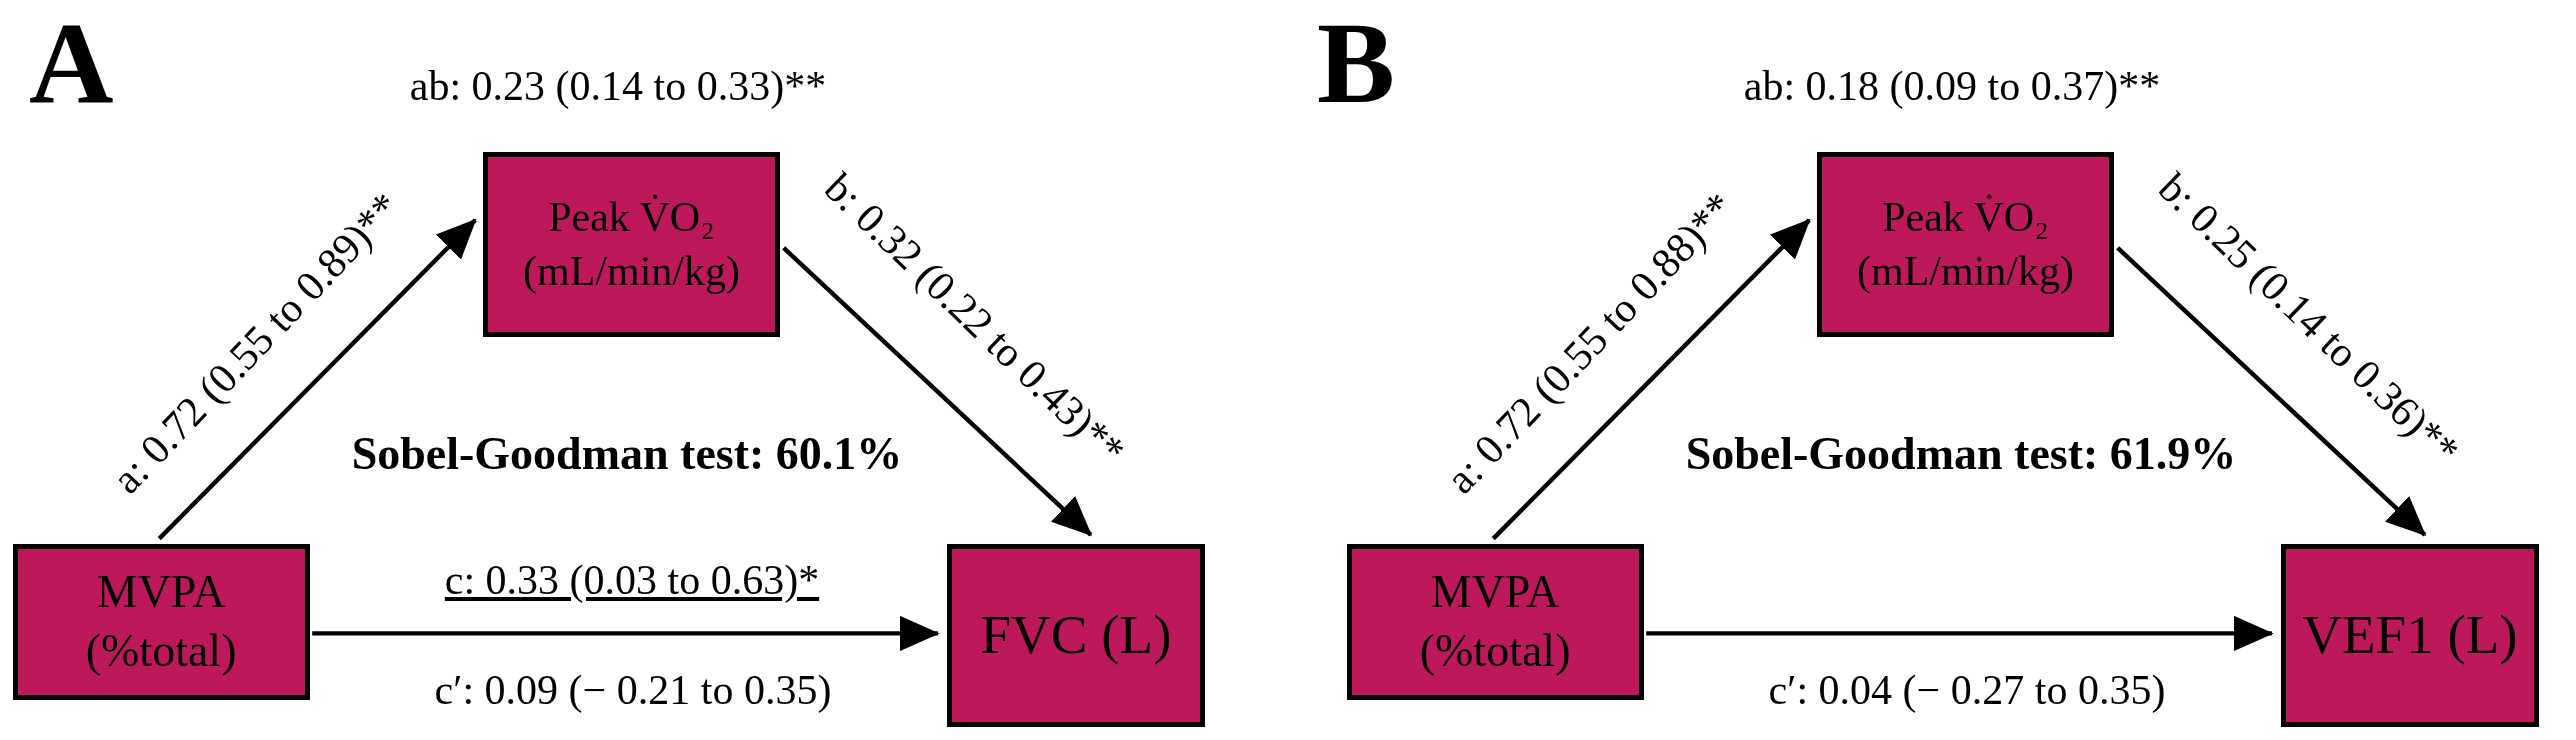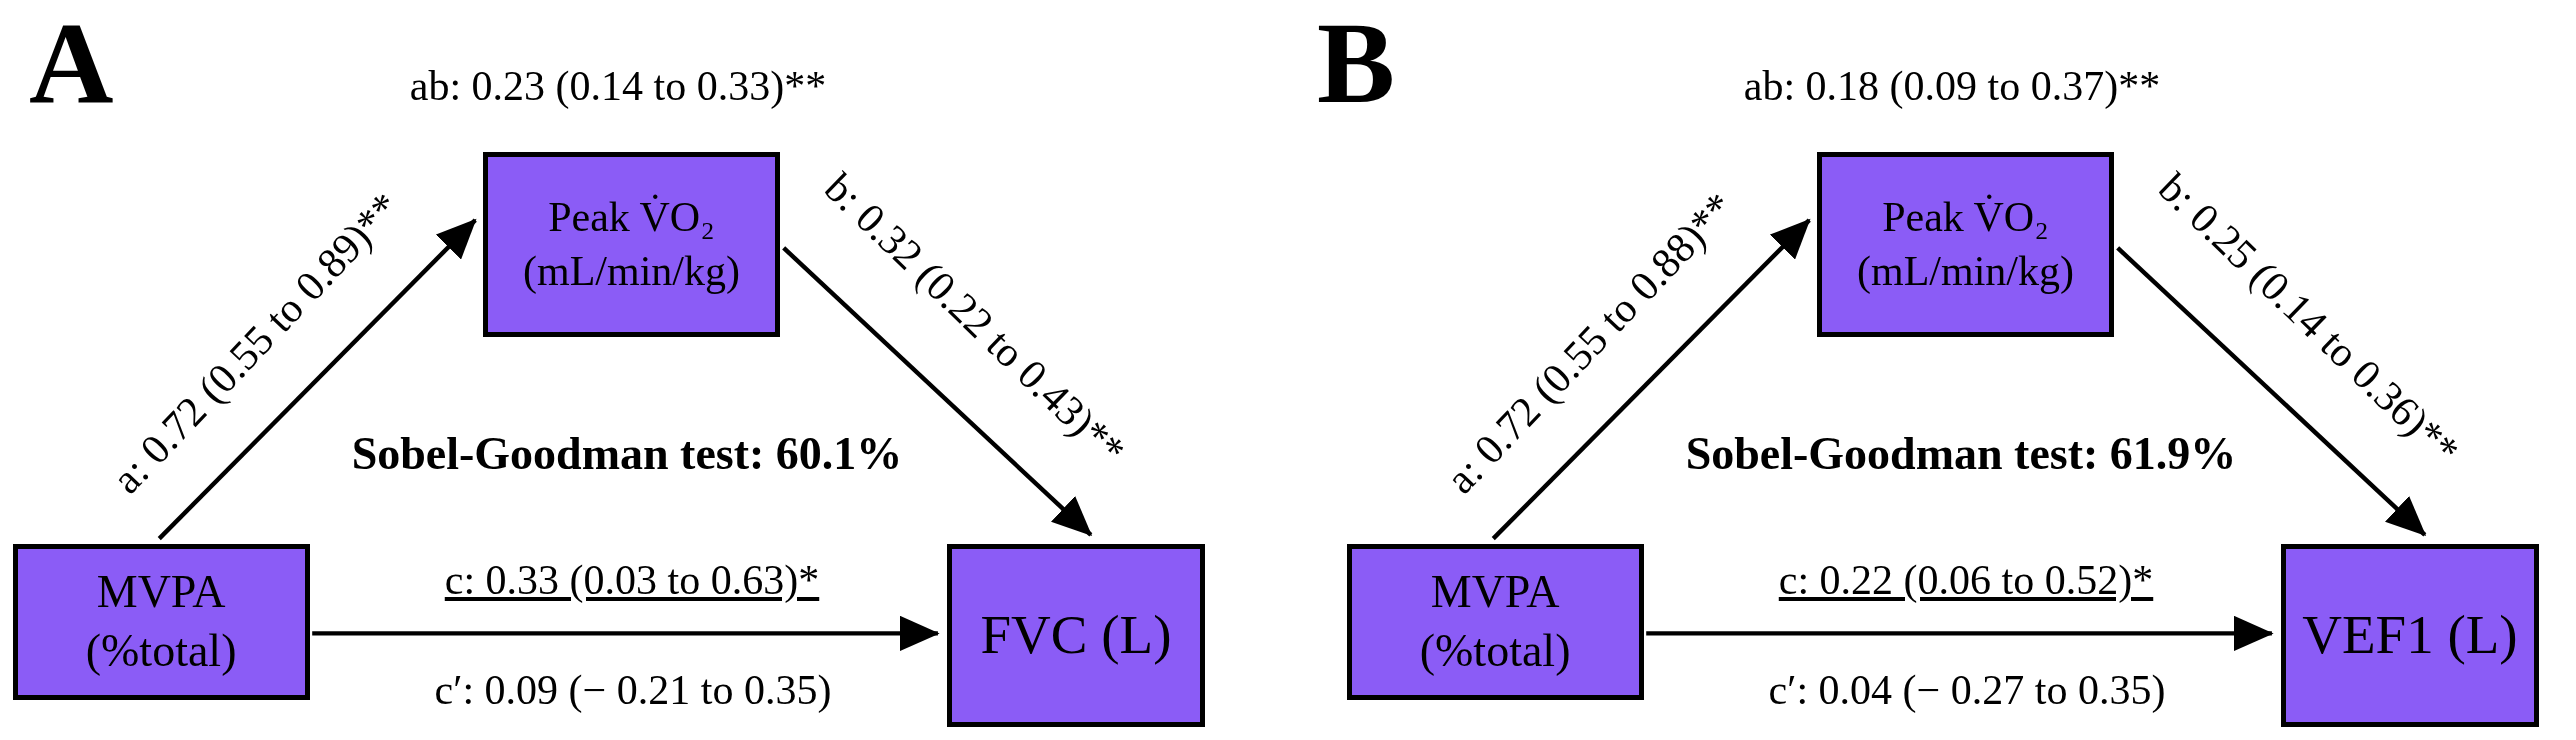--- a/index.html
+++ b/index.html
@@ -28,21 +28,21 @@
     transform: translate(-50%, -50%);
   }
   .indirect { left: 618px; top: 66px; margin-top: 20px; }
   .path-a { left: 256px; top: 343px; transform: translate(-50%,-50%) rotate(-46.5deg); }
   .path-b { left: 975px; top: 319px; transform: translate(-50%,-50%) rotate(44deg); }
   .sobel { left: 627px; top: 454px; font-weight: bold; font-size: 46px; }
   .path-c { left: 632px; top: 580px; text-decoration: underline; }
   .path-c-prime { left: 633px; top: 690px; }
   .box {
     position: absolute; box-sizing: border-box;
-    border: 5px solid #000000; background: #8b5cf6;
+    border: 5px solid #000000; background: #be185d;
     display: flex; flex-direction: column;
     align-items: center; justify-content: center;
     text-align: center; line-height: 1.28;
   }
   .mediator-box { left: 483px; top: 152px; width: 297px; height: 185px; font-size: 42px; }
   .exposure-box { left: 12.6px;  top: 544px; width: 297px; height: 156px; font-size: 46px; }
   .outcome-box  { left: 947px; top: 544px; width: 258px; height: 183px; font-size: 55px; }
 </style>
 </head>
 <body>
@@ -95,21 +95,20 @@
         </defs>
         <line x1="252" y1="852" x2="752" y2="348" stroke="#000000" stroke-width="7" marker-end="url(#ah-b)"></line>
         <line x1="1240" y1="392" x2="1726" y2="846" stroke="#000000" stroke-width="7" marker-end="url(#ah-b)"></line>
         <line x1="494" y1="1002" x2="1484" y2="1002" stroke="#000000" stroke-width="7" marker-end="url(#ah-b)"></line>
       </svg>
 
       <div class="label indirect">ab: 0.18 (0.09 to 0.37)**</div>
       <div class="label path-a">a: 0.72 (0.55 to 0.88)**</div>
       <div class="label path-b">b: 0.25 (0.14 to 0.36)**</div>
       <div class="label sobel">Sobel-Goodman test: 61.9%</div>
-      <div class="label path-c">c: 0.22 (0.06 to 0.52)*</div>
       <div class="label path-c-prime">c′: 0.04 (− 0.27 to 0.35)</div>
 
       <div class="box mediator-box">
         <div>Peak V̇O₂</div>
         <div>(mL/min/kg)</div>
       </div>
       <div class="box exposure-box">
         <div>MVPA</div>
         <div>(%total)</div>
       </div>

